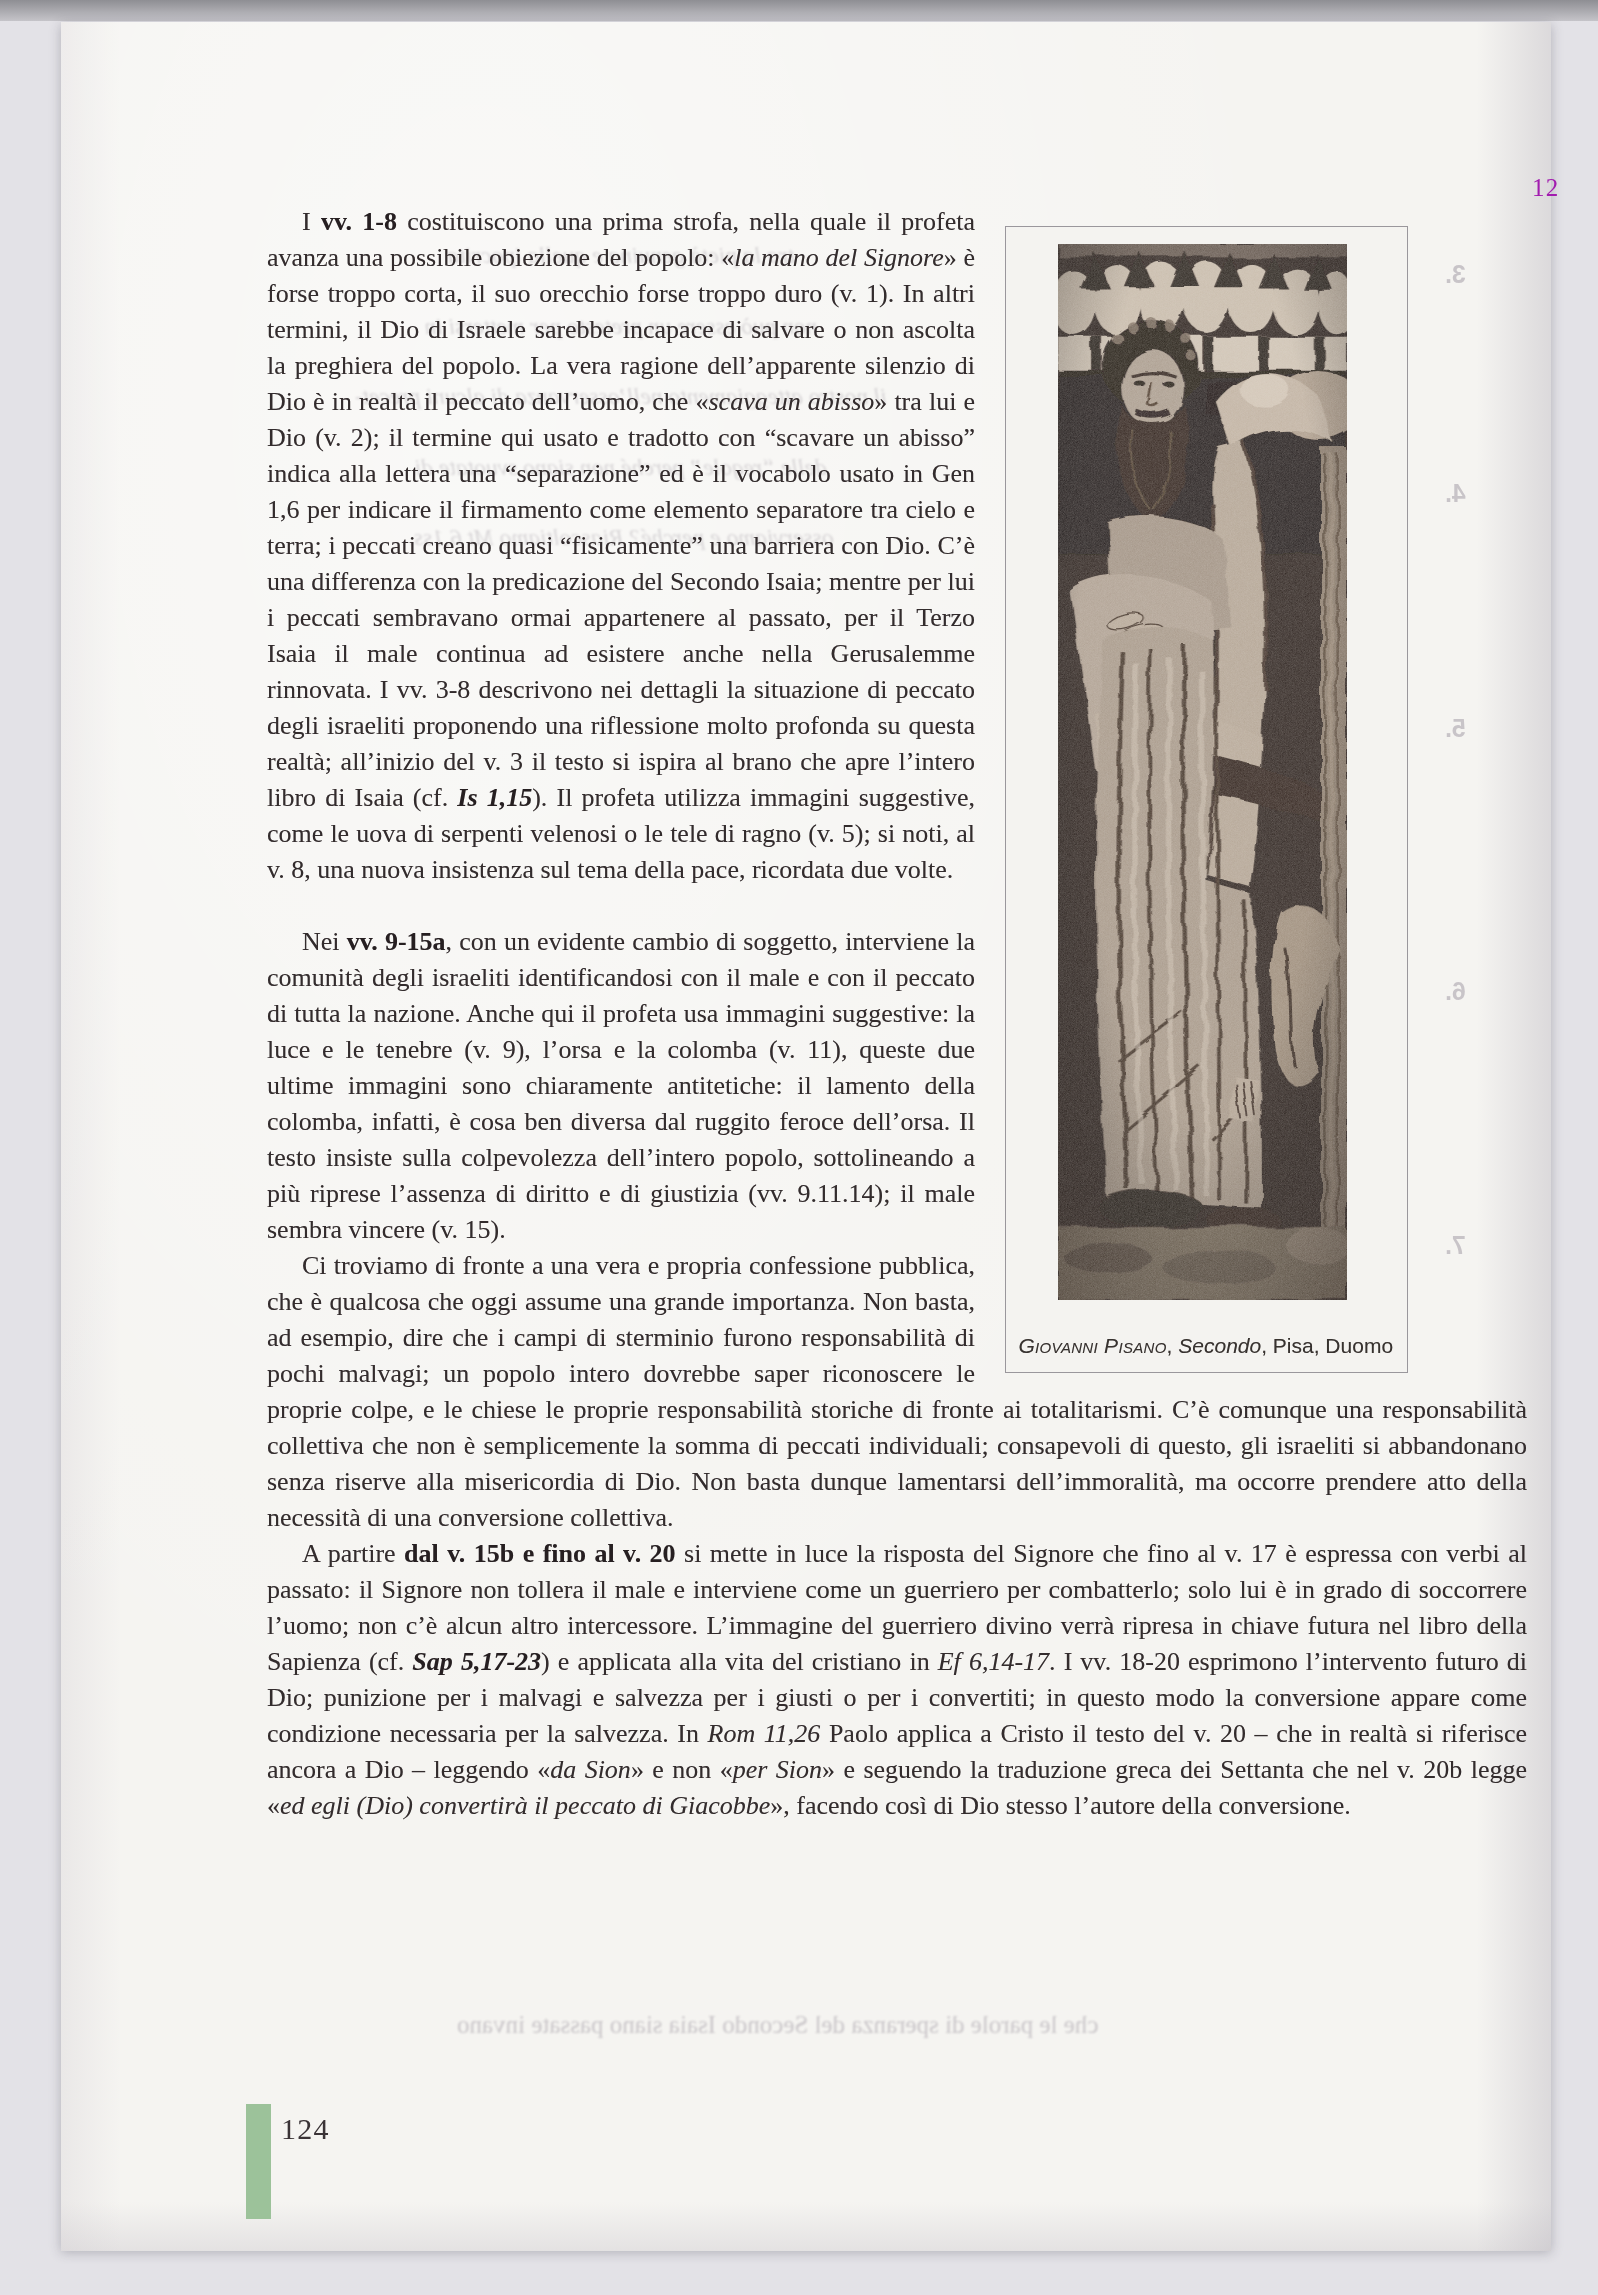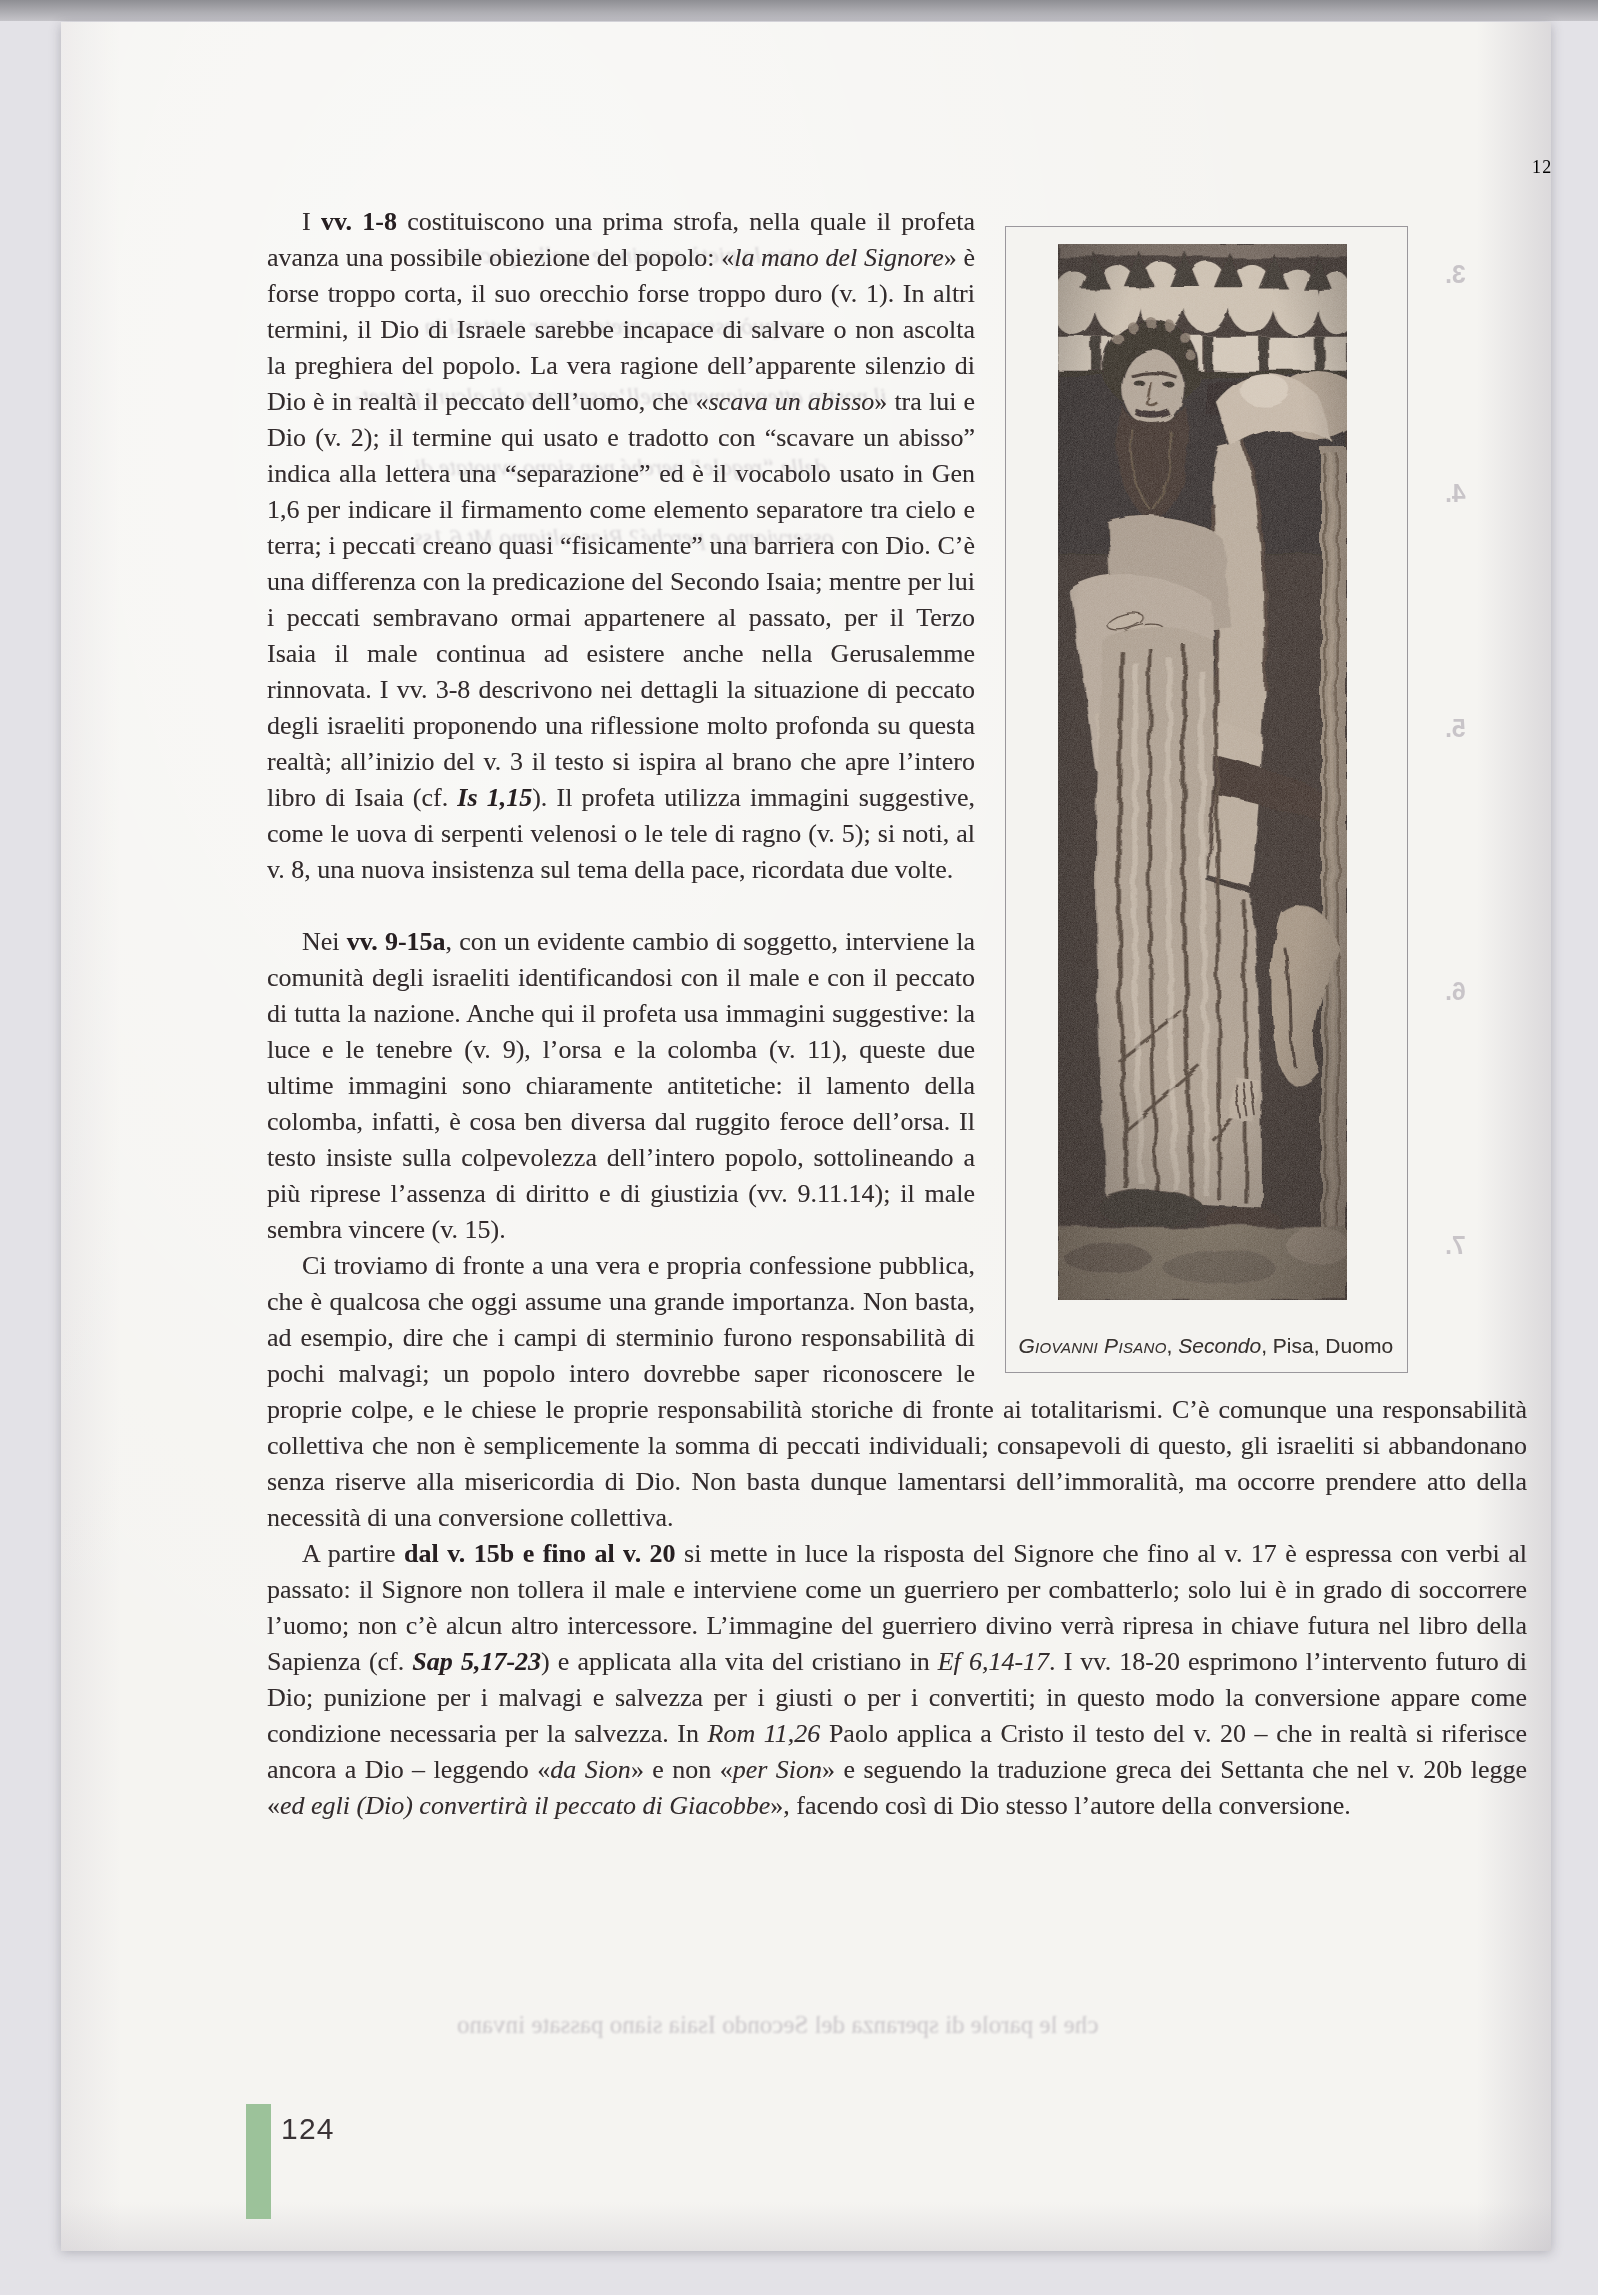--- a/index.html
+++ b/index.html
@@ -14,21 +14,21 @@
     position:absolute;left:61px;top:22px;width:1490px;height:2229px;
     background:#f5f4f1;
     box-shadow:0 1.9px 11px rgba(60,60,72,.30);
   }
   .paper::before{content:"";position:absolute;inset:0;pointer-events:none;
     background:
       radial-gradient(ellipse at 28% 18%, rgba(255,255,255,.45), rgba(255,255,255,0) 55%),
       linear-gradient(90deg, rgba(205,200,206,.28) 0, rgba(205,200,206,0) 4%, rgba(205,200,206,0) 95%, rgba(178,174,184,.38) 100%),
       linear-gradient(0deg, rgba(188,184,192,.30) 0, rgba(188,184,192,0) 2.2%);
   }
-  .pagenum-top{position:absolute;left:1471px;top:135px;font-size:18px;color:#000000;letter-spacing:1.2px;}
+  .pagenum-top{position:absolute;left:1471px;top:152px;font-size:25px;color:#a21caf;letter-spacing:1.2px;}
 
   .content{
     position:absolute;left:206px;top:182px;width:1260px;
     font-size:26px;line-height:36px;color:#332c2d;
     text-align:justify;hyphens:auto;-webkit-hyphens:auto;
     text-shadow:0 0 0.6px rgba(51,44,45,.30);
   }
   .body-p{margin:0;text-indent:35px;}
   .p-gap{margin-top:36px;}
   .seg-b{font-weight:bold;color:#261f21;}
@@ -66,21 +66,21 @@
   .bleed-num{
     position:absolute;left:1384px;
     transform:scaleX(-1);filter:blur(0.7px);
     color:#a59ea8;opacity:.55;font-size:25px;font-weight:bold;
     font-family:"Liberation Sans", sans-serif;pointer-events:none;
   }
 
   .footer-bar{position:absolute;left:185px;top:2082px;width:25px;height:115px;background:#9cc29a;}
   .footer-num{
     position:absolute;left:220px;top:2090px;
-    font-family:Liberation Sans, sans-serif;
+    font-family:Liberation Serif, serif;
     font-size:30px;color:#3a3336;letter-spacing:1.2px;
   }
 </style>
 </head>
 <body>
 
 <div class="scan-top"></div>
 
 <div class="paper">
 

